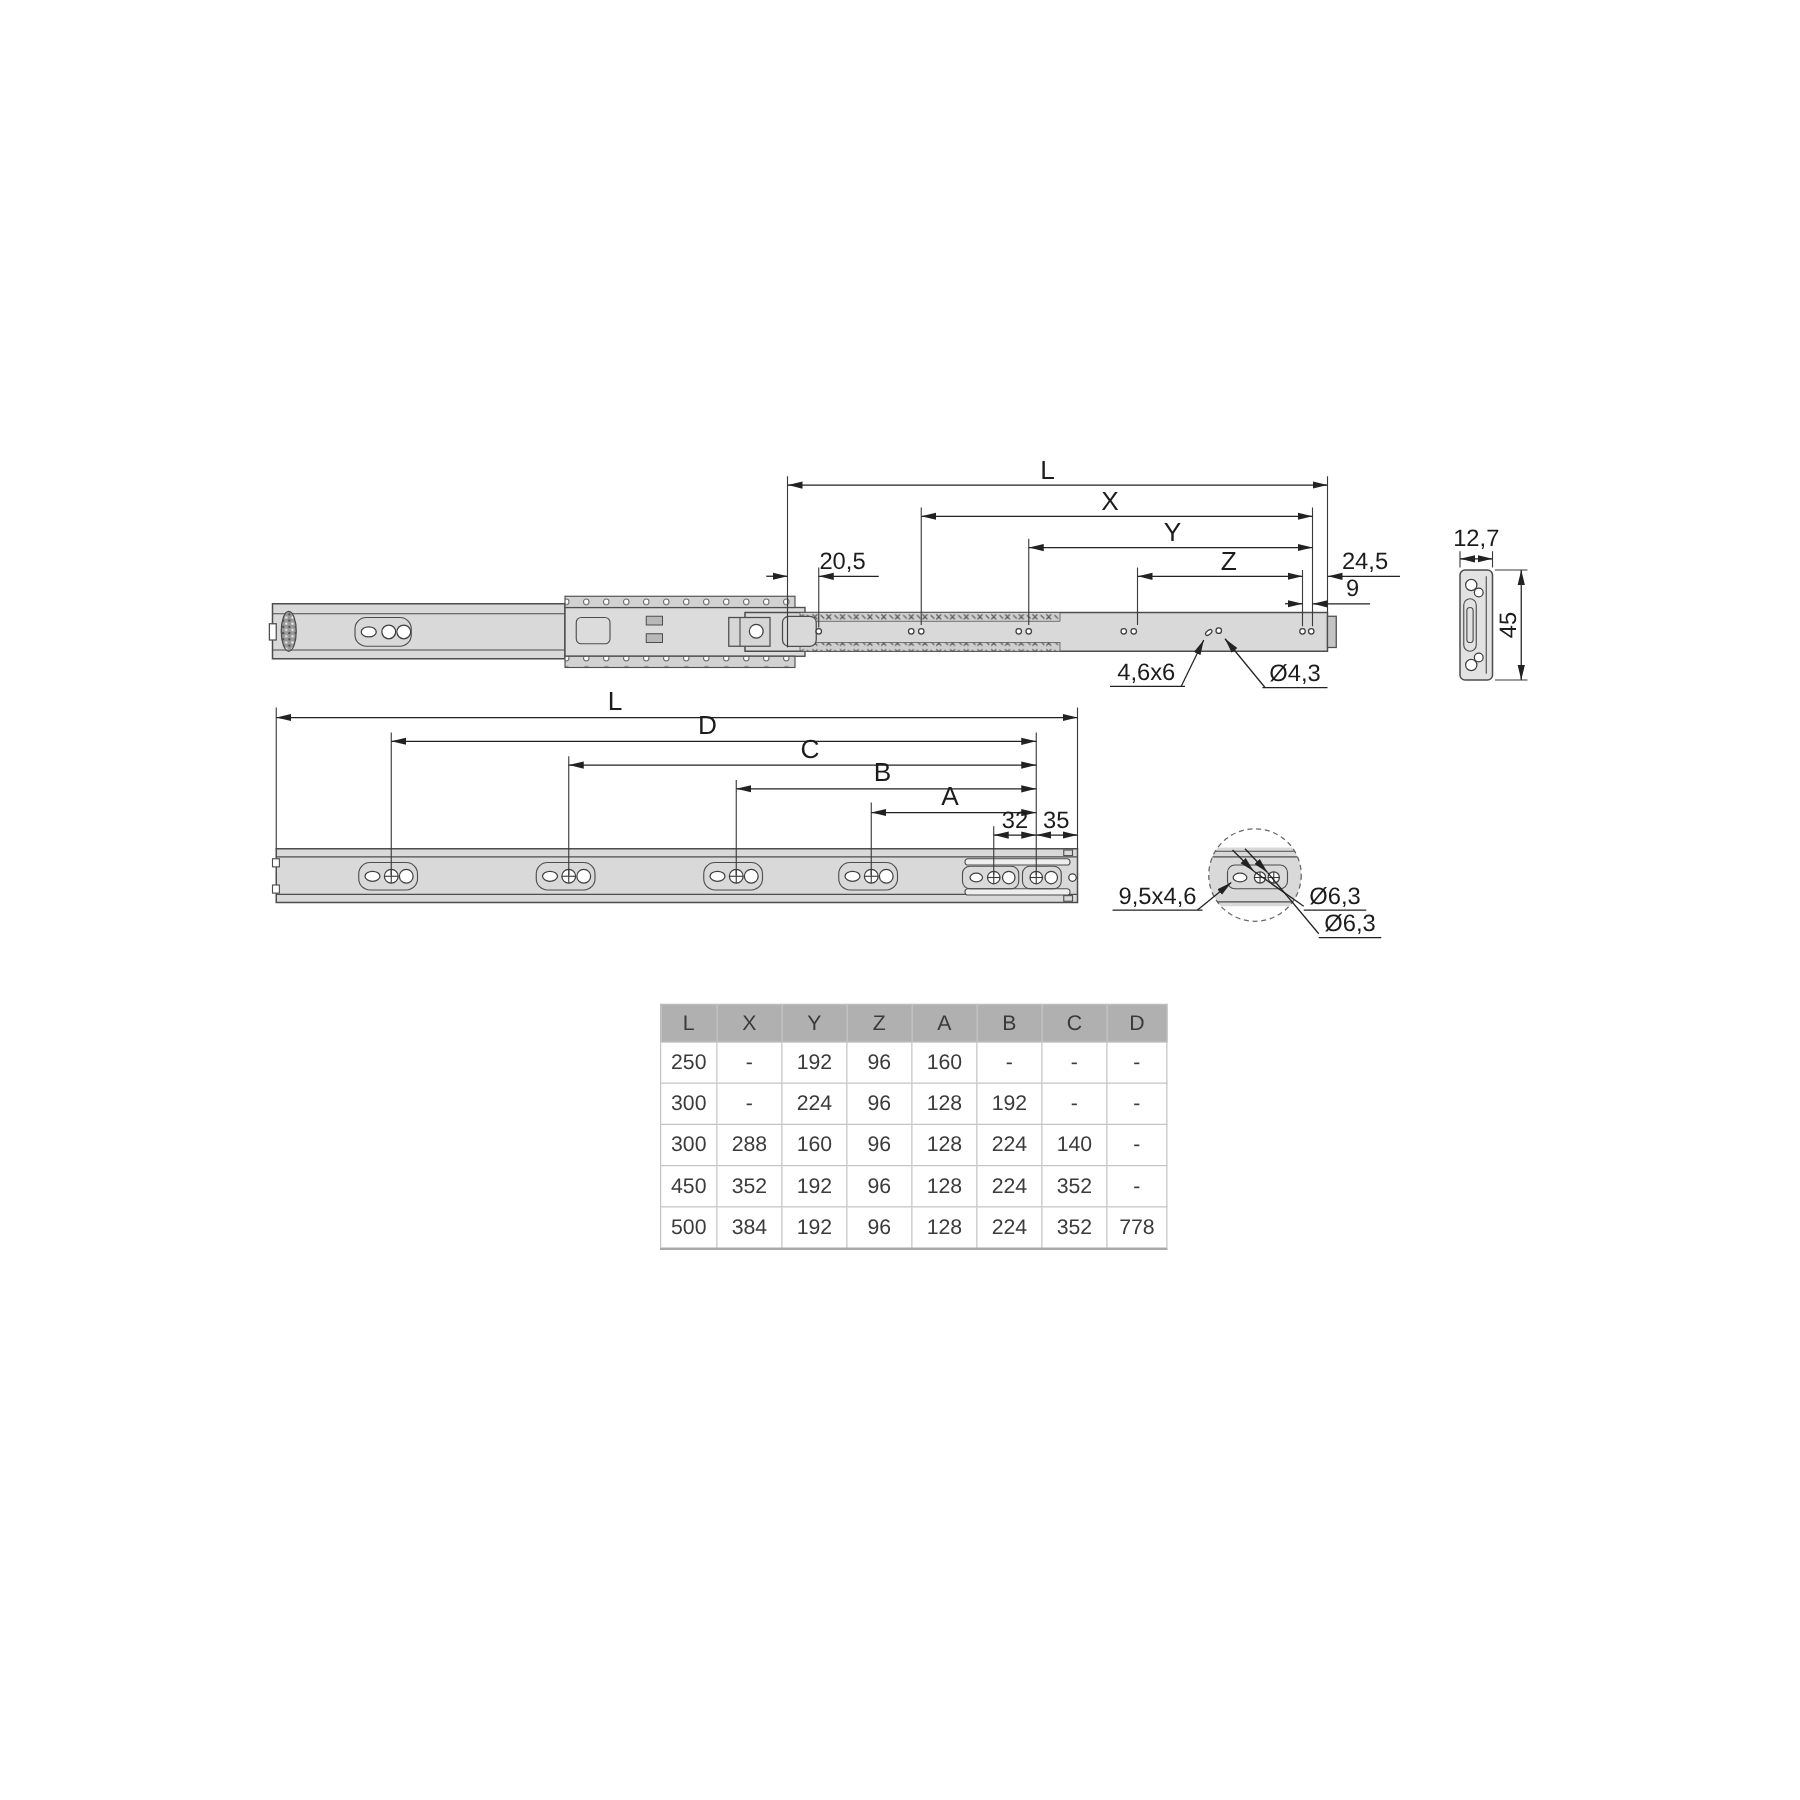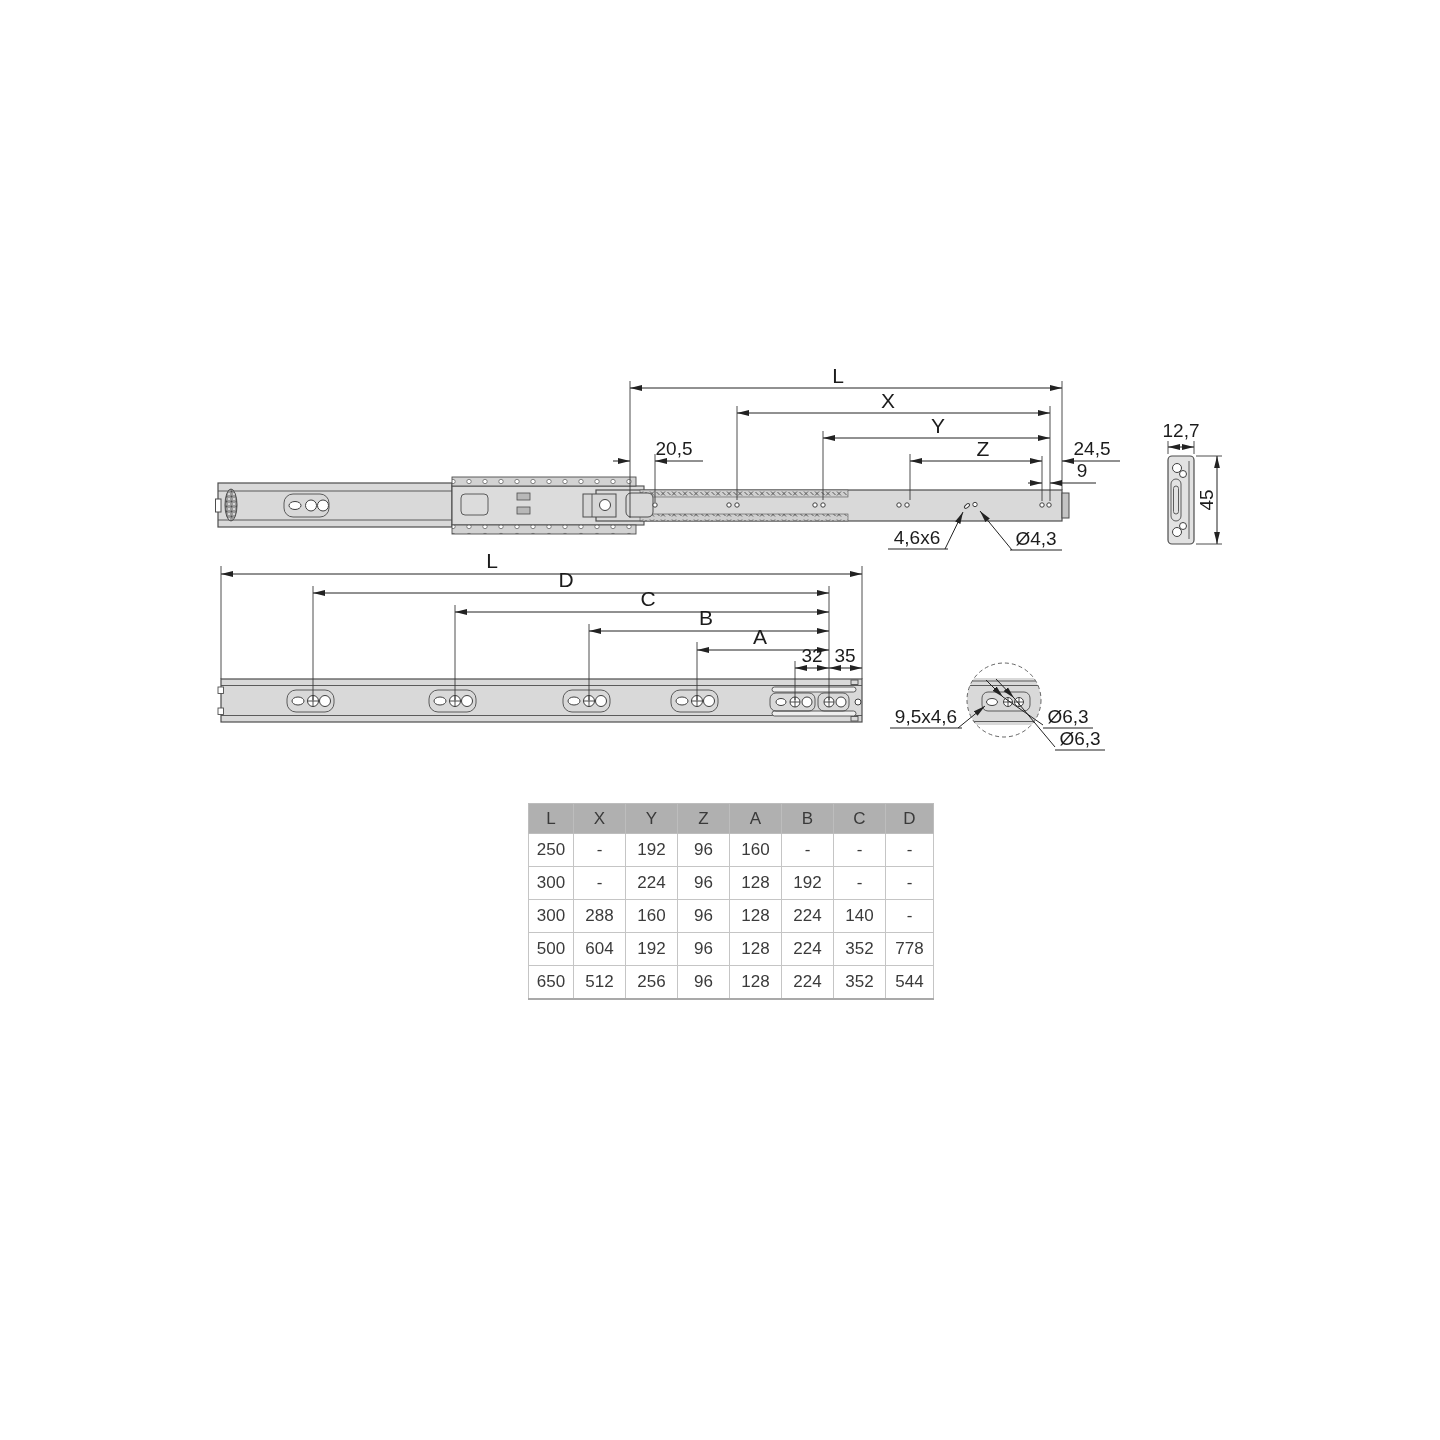--- a/index.html
+++ b/index.html
@@ -329,35 +329,35 @@
           <td>300</td>
           <td>288</td>
           <td>160</td>
           <td>96</td>
           <td>128</td>
           <td>224</td>
           <td>140</td>
           <td>-</td>
         </tr>
         <tr>
+          <td>450</td>
+          <td>352</td>
+          <td>192</td>
+          <td>96</td>
+          <td>128</td>
+          <td>224</td>
+          <td>352</td>
+          <td>-</td>
+        </tr>
+        <tr>
           <td>500</td>
-          <td>604</td>
+          <td>384</td>
           <td>192</td>
           <td>96</td>
           <td>128</td>
           <td>224</td>
           <td>352</td>
           <td>778</td>
         </tr>
-        <tr>
-          <td>650</td>
-          <td>512</td>
-          <td>256</td>
-          <td>96</td>
-          <td>128</td>
-          <td>224</td>
-          <td>352</td>
-          <td>544</td>
-        </tr>
       </tbody>
     </table>
 
 </div>
 
 </body></html>

